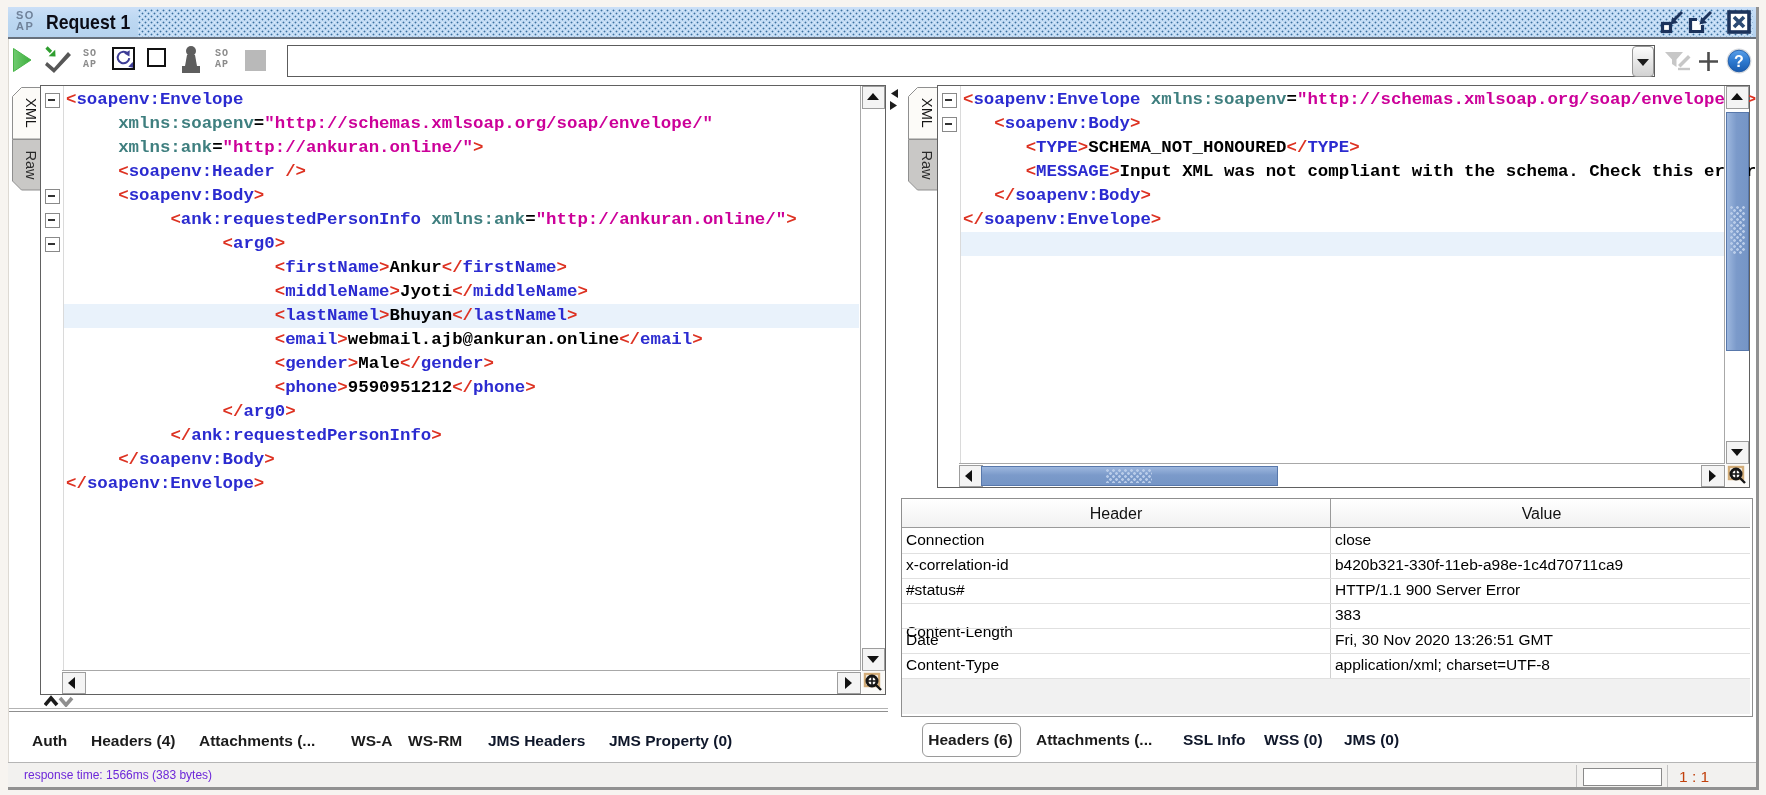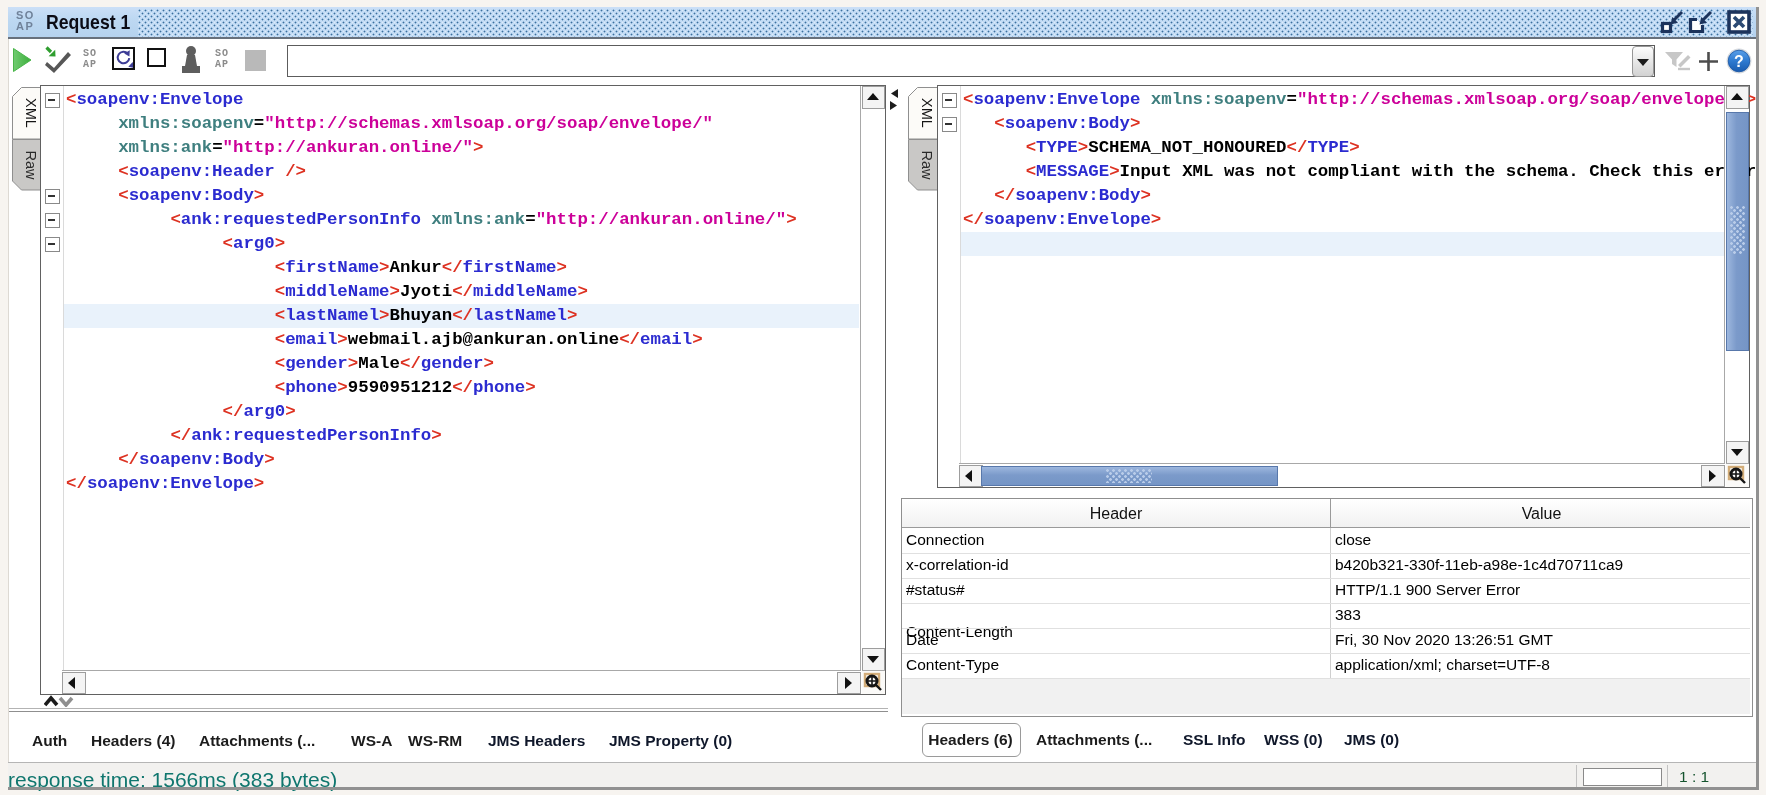--- a/index.html
+++ b/index.html
@@ -305,19 +305,19 @@
 </div>
 
 <div class="abs" style="left:922px;top:723px;width:97px;height:32px;border:1px solid #9a9a9a;border-radius:6px;background:#fff;"></div>
 <div class="btab" style="left:922px;top:731px;width:97px;text-align:center;">Headers (6)</div>
 <div class="btab" style="left:1036px;top:731px;">Attachments (...</div>
 <div class="btab dis" style="left:1183px;top:731px;">SSL Info</div>
 <div class="btab dis" style="left:1264px;top:731px;">WSS (0)</div>
 <div class="btab dis" style="left:1344px;top:731px;">JMS (0)</div>
 
 <div class="abs" id="statusbar"></div>
-<div class="abs" style="left:8px;top:768px;font-size:21px;color:#0f766e;">response time: 1566ms (383 bytes)</div>
+<div class="abs" style="left:24px;top:768px;font-size:12px;color:#6d28d9;">response time: 1566ms (383 bytes)</div>
 <div class="abs" style="left:1576px;top:765px;width:1px;height:22px;background:#c2c2c2;"></div>
 <div class="abs" style="left:1583px;top:768px;width:77px;height:16px;border:1px solid #8a8a8a;background:#fff;"></div>
 <div class="abs" style="left:1667px;top:765px;width:1px;height:22px;background:#c2c2c2;"></div>
-<div class="abs" style="left:1679px;top:768px;font-size:15.5px;color:#14532d;">1 : 1</div>
+<div class="abs" style="left:1679px;top:768px;font-size:15.5px;color:#c2410c;">1 : 1</div>
 <div class="abs" id="rightedge"></div>
 <div class="abs" id="bottomedge"></div>
 </div>
 </body></html>

